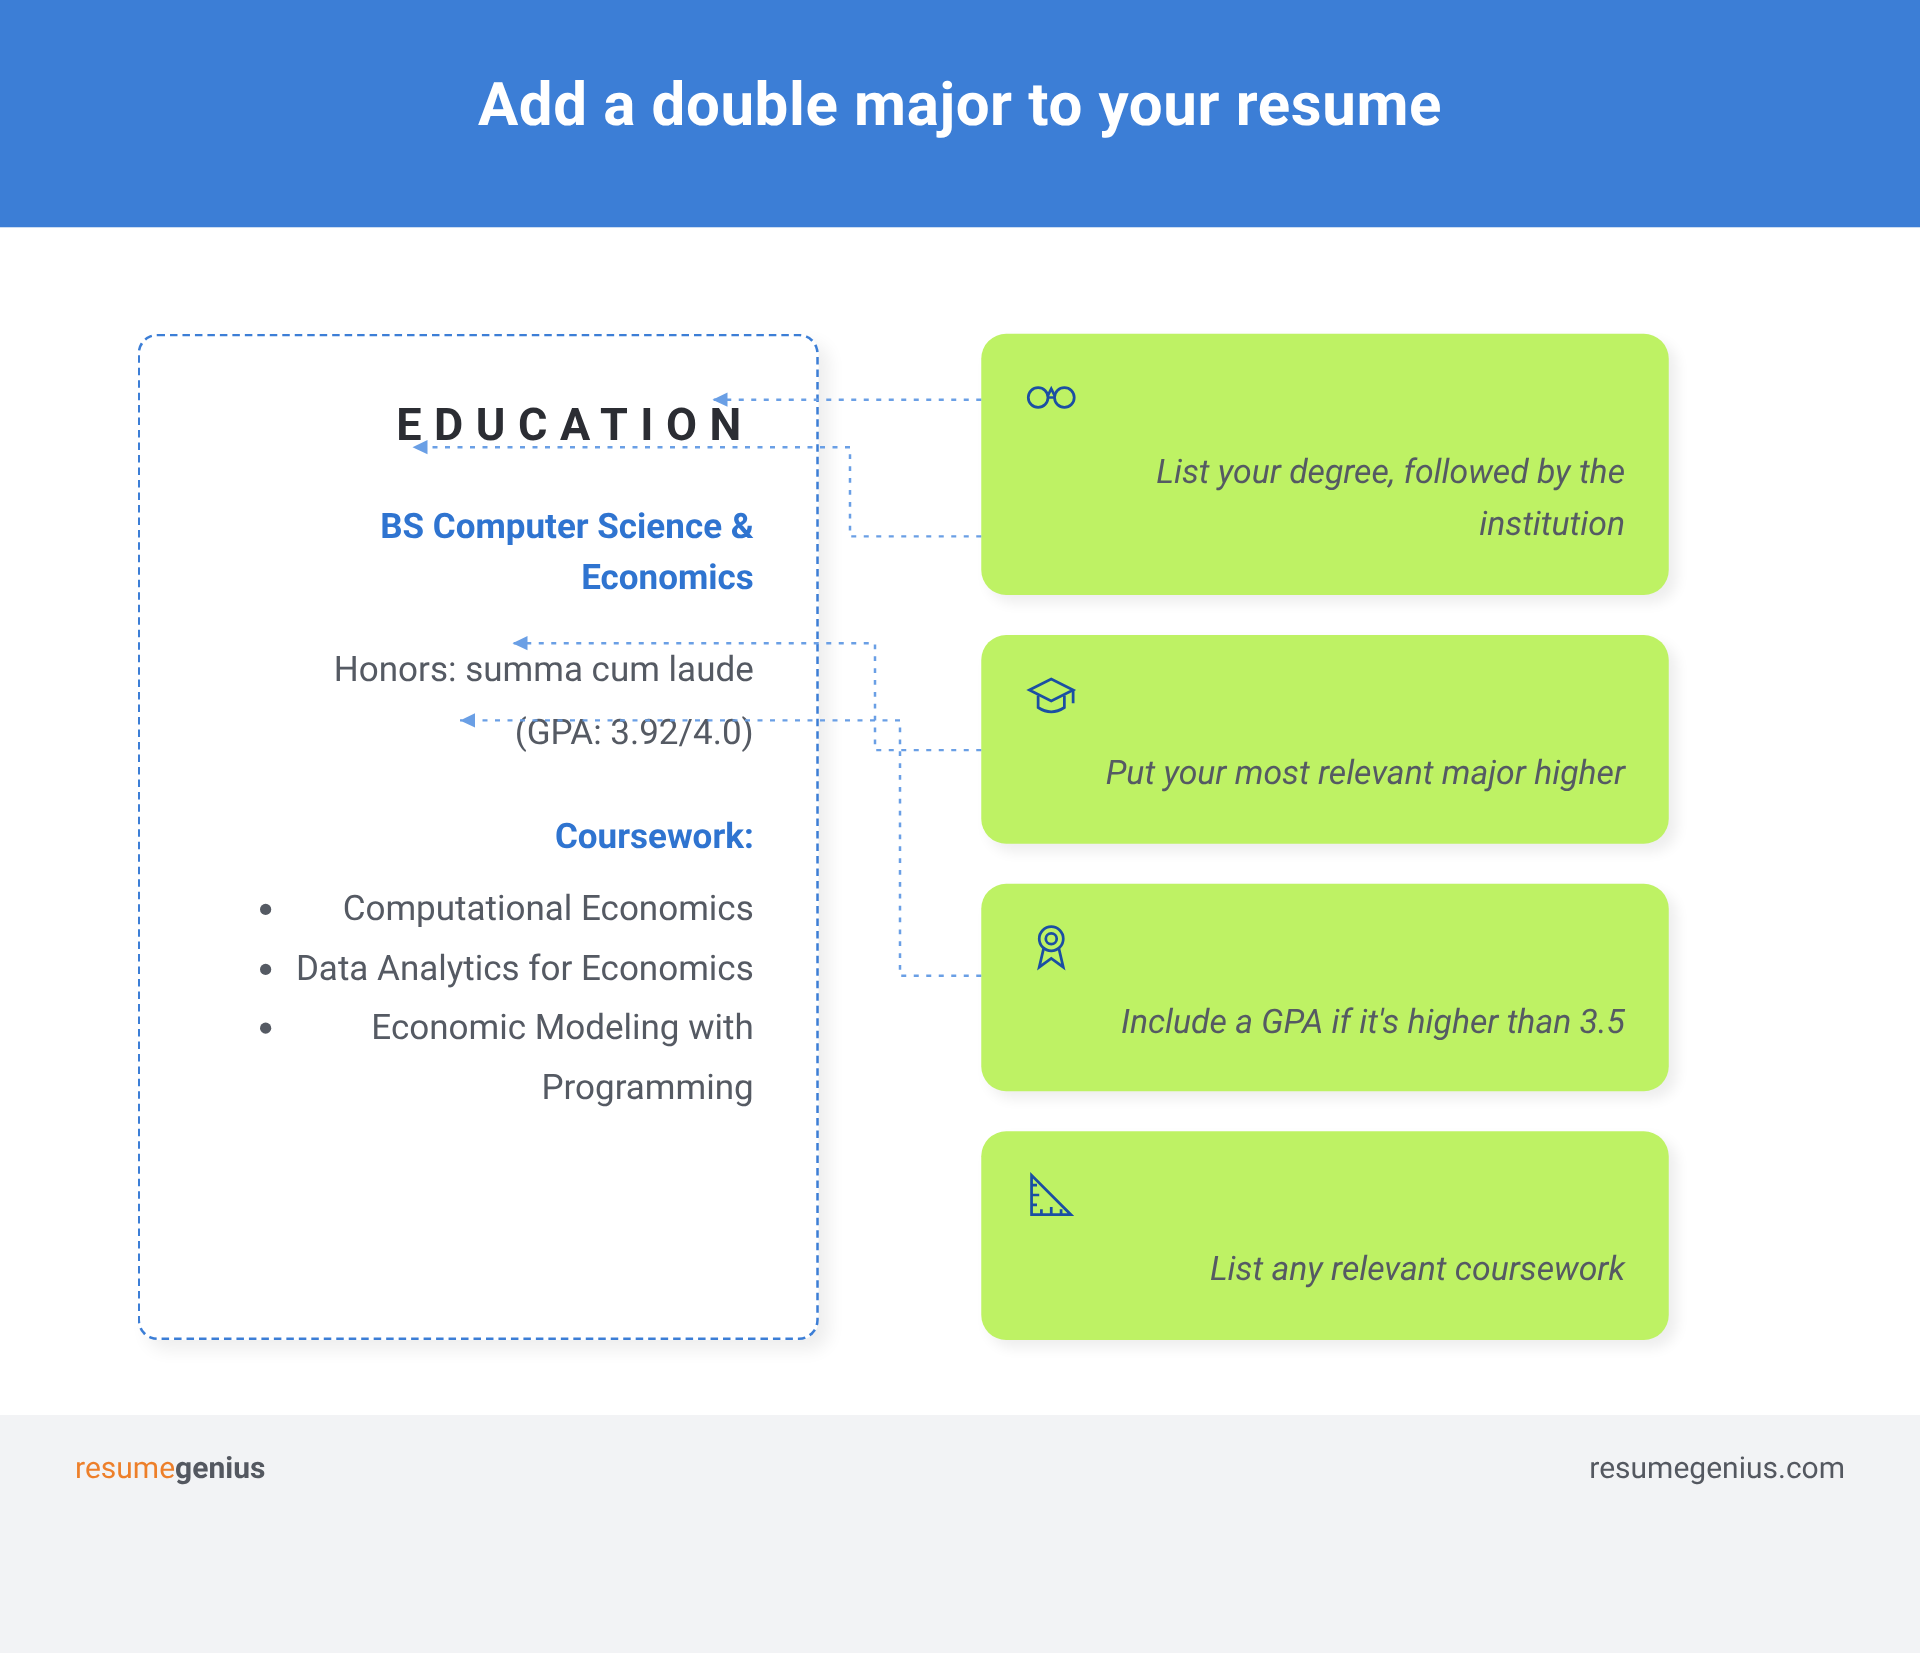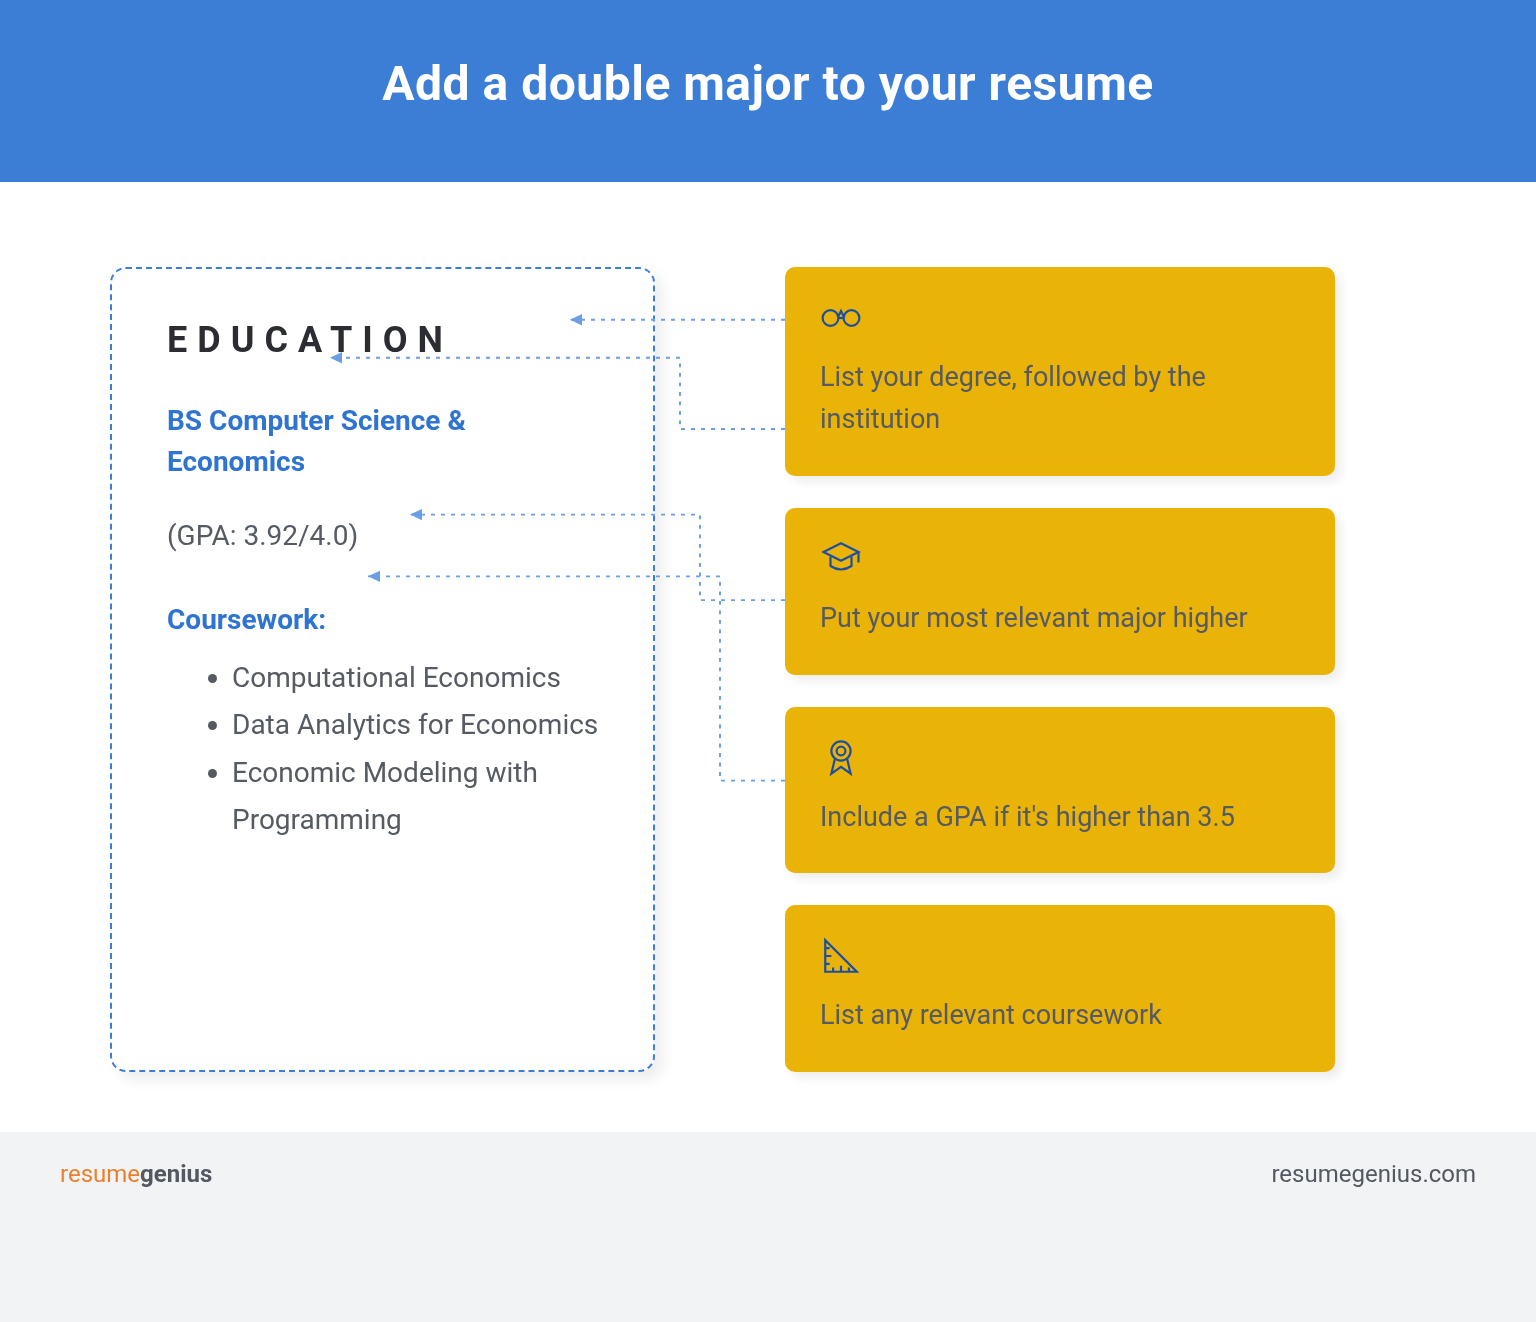--- a/index.html
+++ b/index.html
@@ -18,20 +18,21 @@
     letter-spacing: 0.5px;
   }
 
   .content {
     background: #ffffff;
     flex: 1;
     padding: 85px 110px 60px 110px;
     display: flex;
     gap: 130px;
     position: relative;
+    text-align: right;
   }
 
   .example {
     width: 545px;
     border: 2px dashed #3c7ed6;
     border-radius: 16px;
     padding: 50px 50px 70px 55px;
     box-shadow: 8px 8px 14px rgba(0,0,0,0.07);
     background: #ffffff;
   }
@@ -70,24 +71,25 @@
     line-height: 1.7;
   }
 
   .tips {
     display: flex;
     flex-direction: column;
     gap: 32px;
     width: 550px;
   }
   .tip {
-    background: #eab308;
-    border-radius: 10px;
+    background: #bef264;
+    border-radius: 20px;
     padding: 30px 35px 35px 35px;
     box-shadow: 6px 6px 10px rgba(0,0,0,0.07);
+    font-style: italic;
   }
   .tip .icon {
     color: #1b4fa3;
     margin-bottom: 18px;
   }
   .tip .icon svg { width: 42px; height: 42px; display: block; }
   .tip p {
     color: #555a63;
     font-size: 27px;
     line-height: 1.55;
@@ -132,20 +134,21 @@
       <path d="M 785 440 L 700 440 L 700 350 L 410 350"></path>
       <polygon points="410,350 422,344 422,356"></polygon>
 
       <path d="M 785 630 L 720 630 L 720 415 L 368 415"></path>
       <polygon points="368,415 380,409 380,421"></polygon>
     </svg>
 
     <div class="example">
       <h2>EDUCATION</h2>
       <div class="degree">BS Computer Science &amp; Economics</div>
+      <div class="body-text">Honors: summa cum laude</div>
       <div class="body-text">(GPA: 3.92/4.0)</div>
       <div class="coursework-label">Coursework:</div>
       <ul class="coursework-list">
         <li>Computational Economics</li>
         <li>Data Analytics for Economics</li>
         <li>Economic Modeling with Programming</li>
       </ul>
     </div>
 
     <div class="tips">

